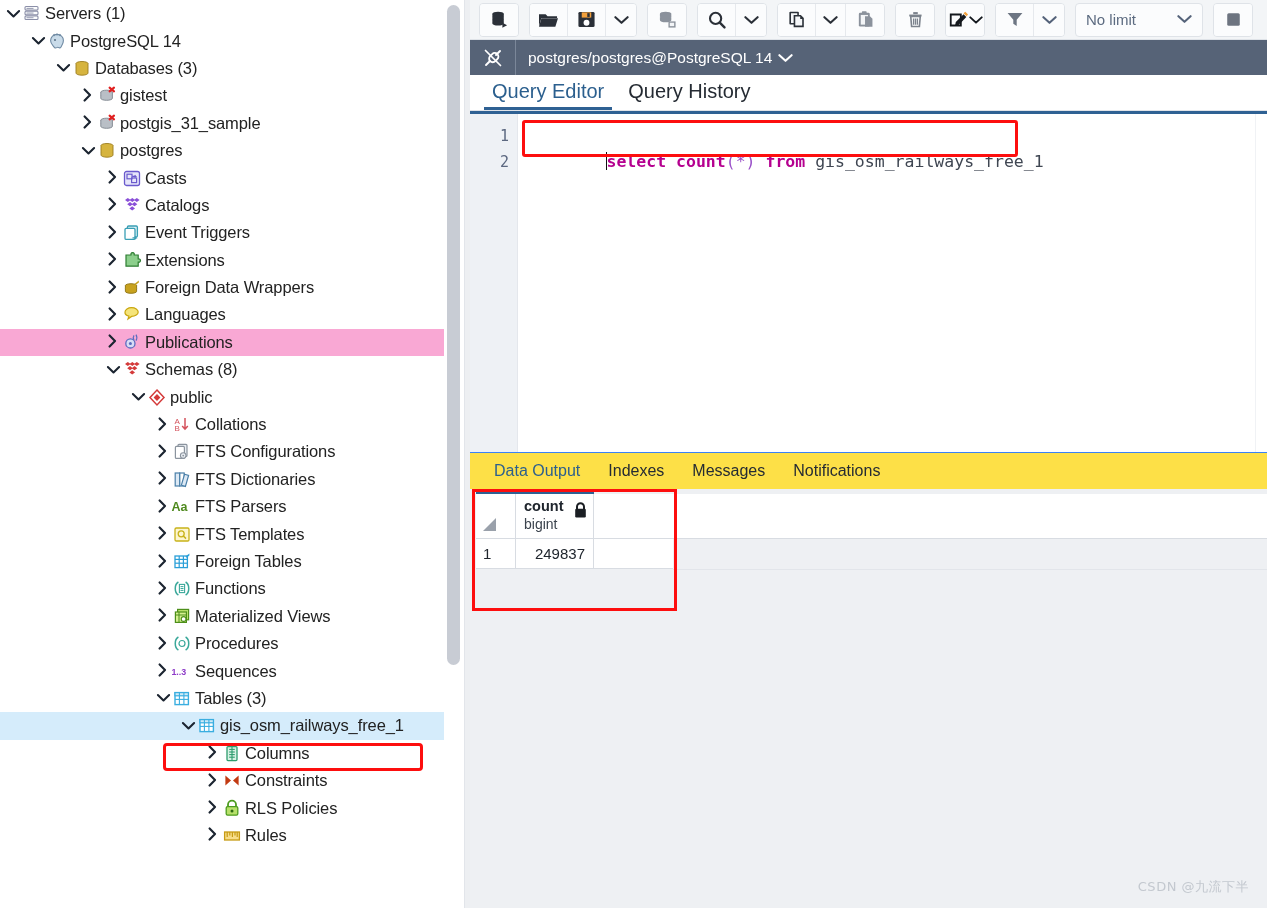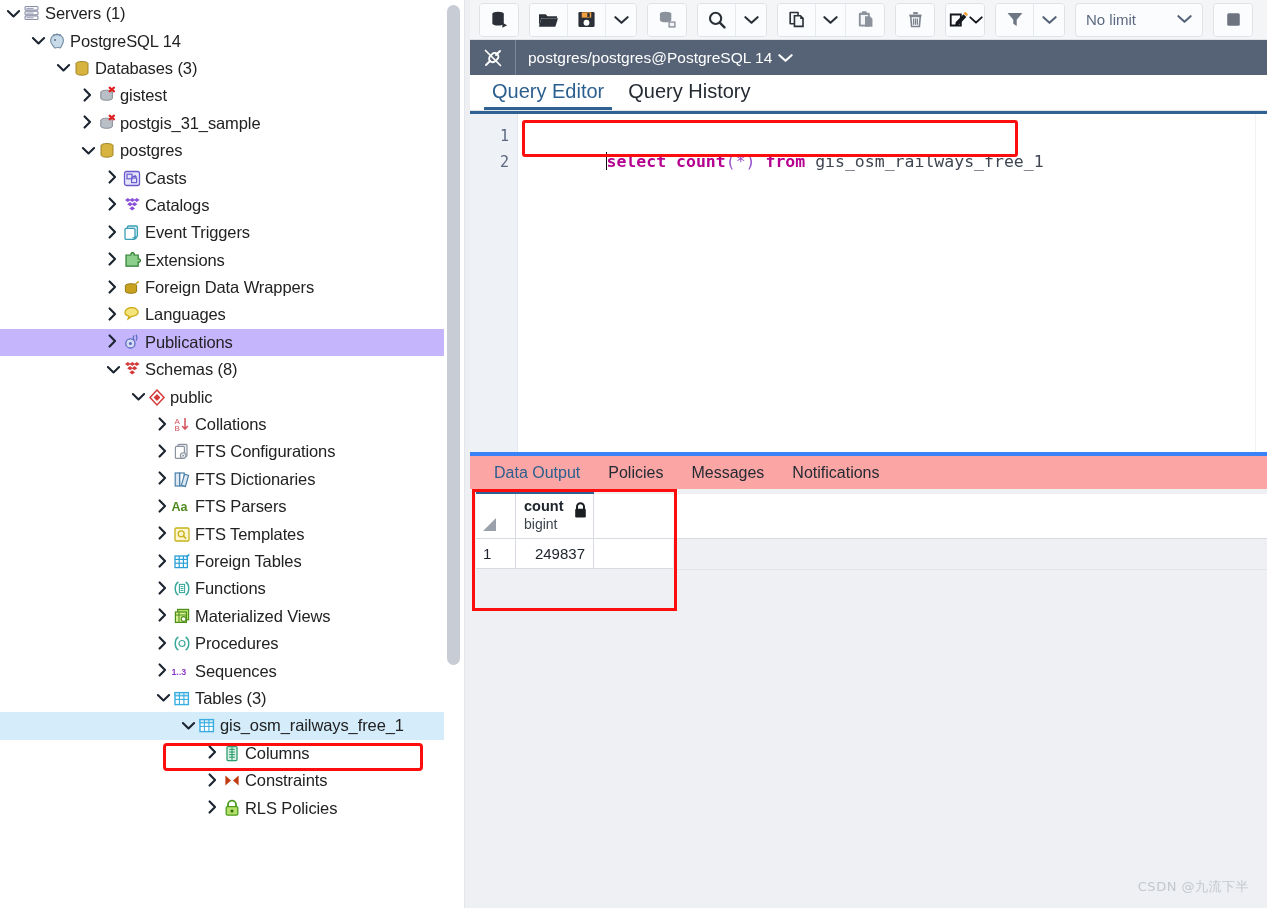--- a/index.html
+++ b/index.html
@@ -29,21 +29,21 @@
   .tree-row {
     position: relative;
     height: 27.4px;
     display: flex;
     align-items: center;
     white-space: nowrap;
     font-size: 16.5px;
     color: #222;
     padding-right: 6px;
   }
-  .tree-row.hl-grey { background: #c4b5fd; }
+  .tree-row.hl-grey { background: #f9a8d4; }
   .tree-row.hl-blue { background: #d5ecfb; }
   .tree-row .indent { flex: 0 0 auto; }
   .arrow {
     flex: 0 0 auto;
     width: 17px;
     text-align: center;
     font-size: 13px;
     color: #1b2430;
     font-weight: bold;
     line-height: 1;
@@ -252,25 +252,25 @@
     position: absolute;
     top: 0; right: 0;
     width: 12px; height: 100%;
     background: #fff;
     border-left: 1px solid #f0f2f5;
   }
 
   
   #output-tabs {
     height: 37px;
-    background: #fca5a5;
+    background: #fde047;
     display: flex;
     align-items: center;
     padding-left: 10px;
-    border-top: 4px solid #3b82f6;
+    border-top: 1px solid #3b82f6;
     flex: 0 0 37px;
   }
   .otab {
     padding: 0 14px;
     font-size: 16px;
     color: #252b33;
     line-height: 36px;
     cursor: pointer;
     position: relative;
   }
@@ -857,20 +857,39 @@
               <path d="M1.6 1.4 L7 7 L1.6 12.6" stroke="#1b2430" stroke-width="2.1" fill="none" stroke-linecap="round" stroke-linejoin="round"></path>
             </svg></span>
           <span class="ticon">
             <svg width="20" height="19" viewBox="0 0 20 19">
               <path d="M6 8 v-2.4 a4 4 0 0 1 8 0 V8" stroke="#4d9c1f" stroke-width="1.8" fill="none"></path>
               <rect x="4.2" y="7.6" width="11.6" height="8.6" rx="1.4" fill="#b7e06a" stroke="#4d9c1f" stroke-width="1.3"></rect>
               <circle cx="10" cy="11.9" r="1.5" fill="#2e6b12"></circle>
             </svg>
           </span>
           <span class="tlabel">RLS Policies</span>
+        </div>
+        <div class="tree-row">
+          <span class="indent" style="width: 204px;"></span>
+          <span class="arrow"><svg width="9" height="14" viewBox="0 0 9 14">
+              <path d="M1.6 1.4 L7 7 L1.6 12.6" stroke="#1b2430" stroke-width="2.1" fill="none" stroke-linecap="round" stroke-linejoin="round"></path>
+            </svg></span>
+          <span class="ticon">
+            <svg width="20" height="19" viewBox="0 0 20 19">
+              <rect x="2.6" y="6" width="14.8" height="8" fill="#f7dd8a" stroke="#c79b14" stroke-width="1.3"></rect>
+              <g stroke="#c79b14" stroke-width="1.2">
+                <line x1="5.2" y1="6" x2="5.2" y2="11"></line>
+                <line x1="7.8" y1="6" x2="7.8" y2="9.4"></line>
+                <line x1="10.4" y1="6" x2="10.4" y2="11"></line>
+                <line x1="13" y1="6" x2="13" y2="9.4"></line>
+                <line x1="15.2" y1="6" x2="15.2" y2="11"></line>
+              </g>
+            </svg>
+          </span>
+          <span class="tlabel">Rules</span>
         </div>
       </div>
 
     <div class="red-ring" id="tree-red-ring" style="left:163px; top:743px; width:260px; height:28px;"></div>
 
     <div id="tree-scroll-track">
       <div id="tree-scroll-thumb"></div>
     </div>
     <div id="tree-right-edge"></div>
   </div>
@@ -1058,21 +1077,21 @@
       </div>
       <div id="code">
         <span class="caret-bar"></span><span id="sql-tokens"><span class="kw">select</span><span class="ident"> </span><span class="kw">count</span><span class="punc">(*)</span><span class="ident"> </span><span class="kw">from</span><span class="ident"> gis_osm_railways_free_1</span></span>
       </div>
       <div id="sql-ring"></div>
       <div id="sql-scroll-right"></div>
     </div>
 
     <div id="output-tabs">
       <div class="otab active">Data Output</div>
-      <div class="otab">Policies</div>
+      <div class="otab">Indexes</div>
       <div class="otab">Messages</div>
       <div class="otab">Notifications</div>
     </div>
 
     <div id="output-body">
       <div id="grid-header-filler"></div>
       <div id="grid-row-filler"></div>
 
       <div id="grid">
         <div class="gridtop"></div>

